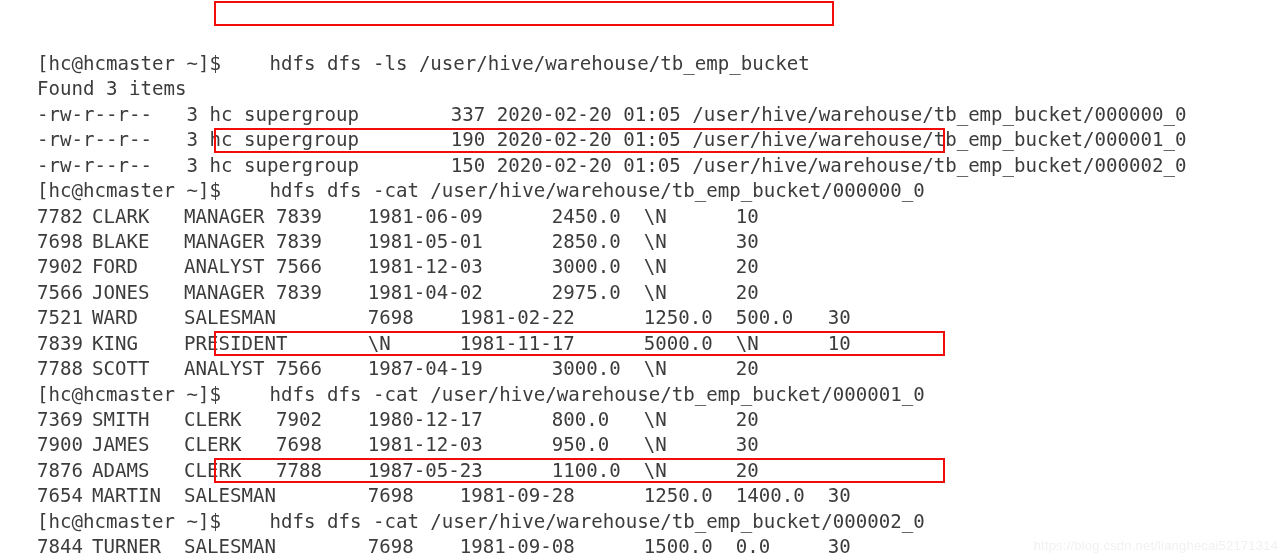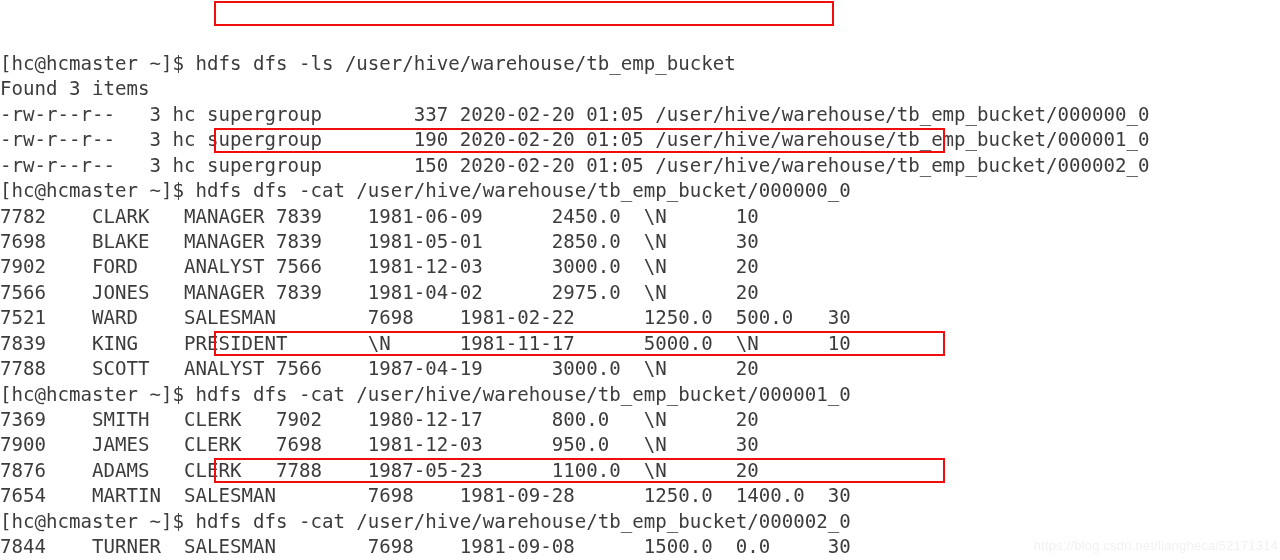--- a/index.html
+++ b/index.html
@@ -27,20 +27,21 @@
     -moz-tab-size: 8;
   }
   .line {
     height: 25.45px;
     white-space: pre;
     position: relative;
     font-variant-ligatures: none;
   }
   .prompt, .cmd, .out {
     white-space: pre;
+    margin-left: 37px;
   }
   .highlight-box {
     position: absolute;
     border: 2.5px solid #f20d0d;
     box-sizing: border-box;
     pointer-events: none;
     z-index: 5;
   }
   #watermark {
     position: absolute;

